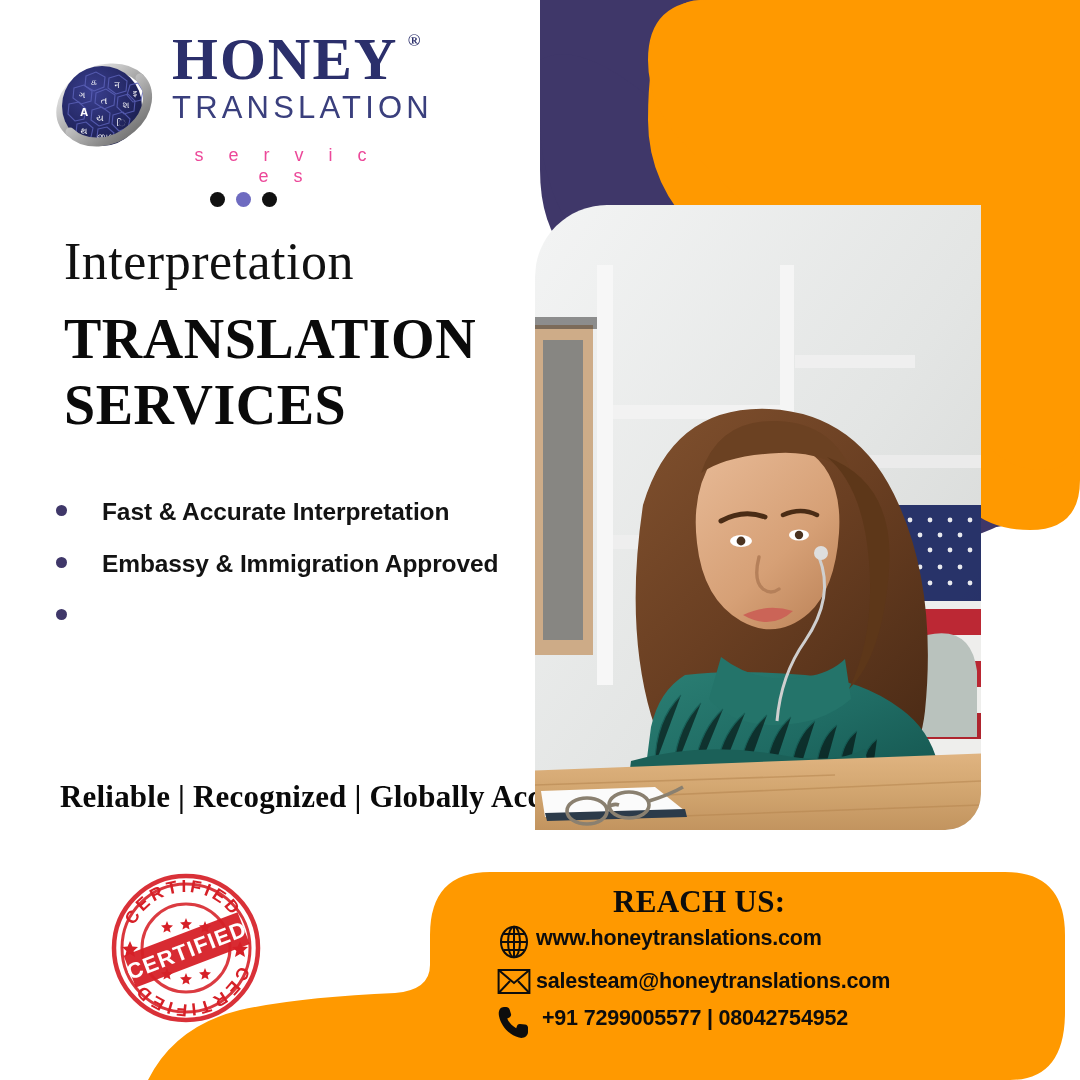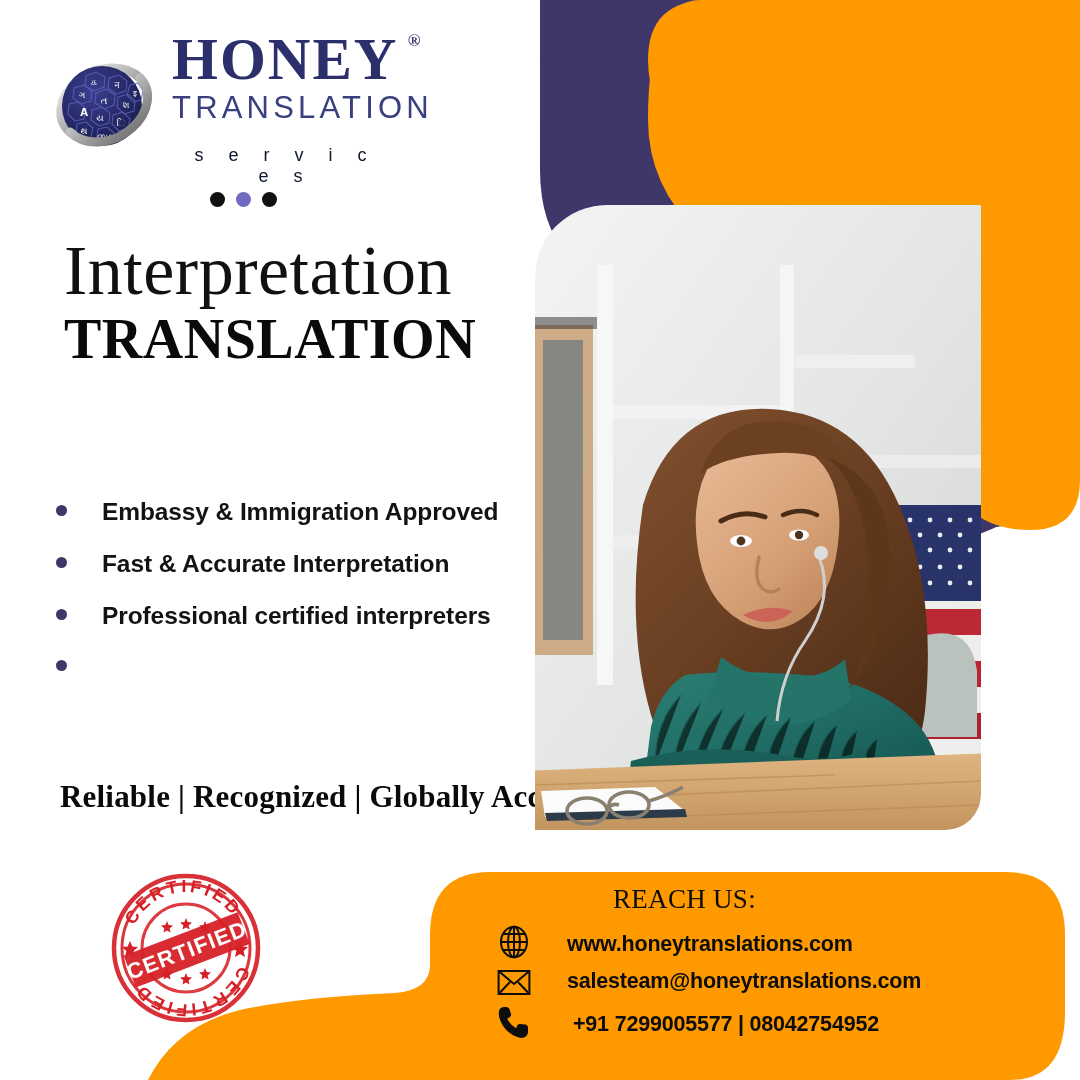--- a/index.html
+++ b/index.html
@@ -25,33 +25,33 @@
     color:#2b2f6b; font-weight:700; position:relative; display:inline-block;
   }
   .logo-reg { position:absolute; right:-22px; top:2px; font-size:17px; letter-spacing:0; }
   .logo-translation {
     font-family:"Liberation Sans", sans-serif;
     font-size:31px; letter-spacing:4.2px; color:#3a3f7d; font-weight:400;
     margin-top:3px; text-align:center; width:215px;
   }
   .logo-services {
     font-family:"Liberation Sans", sans-serif;
-    font-size:18px; letter-spacing:10px; color:#0f172a; font-weight:400;
+    font-size:18px; letter-spacing:10px; color:#ec4899; font-weight:400;
     margin-top:19px; text-align:center; width:215px; padding-left:6px;
   }
 
   
   .dots { position:absolute; left:210px; top:192px; display:flex; gap:11px; }
   .dot { width:15px; height:15px; border-radius:50%; }
 
   
   .kicker {
     position:absolute; left:64px; top:236px;
     font-family:"Liberation Serif", serif;
-    font-size:70px; font-weight:400; color:#111; letter-spacing:0.5px;
+    font-size:52px; font-weight:400; color:#111; letter-spacing:0.5px;
     line-height:1;
   }
   .h-main {
     position:absolute; left:64px; top:306px; width:470px;
     font-family:"Liberation Serif", serif;
     font-weight:700; font-size:56px; line-height:1.18; color:#0a0a0a;
     letter-spacing:0.5px;
   }
 
   
@@ -79,24 +79,24 @@
     border-radius:72px 0 36px 0;
     overflow:hidden;
   }
   .photo svg { display:block; }
 
   
   .stamp { position:absolute; left:107px; top:869px; width:158px; height:158px; }
   .reach-title {
     position:absolute; left:613px; top:884px;
     font-family:"Liberation Serif", serif;
-    font-weight:400; font-size:27px; color:#0d0d0d; letter-spacing:0.3px;
+    font-weight:700; font-size:31px; color:#0d0d0d; letter-spacing:0.3px;
   }
   .contact-rows { position:absolute; left:492px; top:925px; width:560px; }
-  .c-row { display:flex; align-items:flex-end; margin-bottom:9px;gap:31px; }
+  .c-row { display:flex; align-items:flex-start; margin-bottom:9px; }
   .c-icon { width:44px; flex:0 0 auto; display:flex; align-items:center; justify-content:center; }
   .c-text { font-size:21.5px; font-weight:700; color:#0d0d0d; line-height:1.28; letter-spacing:-0.2px; }
   .c-text span { display:block; }
 </style>
 </head>
 <body>
 
 <div id="poster">
 
   <svg class="bg-svg" viewBox="0 0 1080 1080">
@@ -207,34 +207,31 @@
 
   <div class="dots">
     <div class="dot" style="background:#111111"></div>
     <div class="dot" style="background:#6E6BC0"></div>
     <div class="dot" style="background:#111111"></div>
   </div>
 
   <div class="kicker">Interpretation</div>
   <div class="h-main">
     <div>TRANSLATION</div>
+    <div>SERVICES</div>
   </div>
 
   <div class="bullets">
     <div class="bullet-row">
       <div class="bullet-dot"></div>
-      <div class="bullet-text">Embassy &amp; Immigration Approved</div>
+      <div class="bullet-text">Fast &amp; Accurate Interpretation</div>
     </div>
     <div class="bullet-row">
       <div class="bullet-dot"></div>
-      <div class="bullet-text">Fast &amp; Accurate Interpretation</div>
-    </div>
-    <div class="bullet-row">
-      <div class="bullet-dot"></div>
-      <div class="bullet-text">Professional certified interpreters</div>
+      <div class="bullet-text">Embassy &amp; Immigration Approved</div>
     </div>
     <div class="bullet-row">
       <div class="bullet-dot"></div>
     </div>
   </div>
 
   <div class="tagline">Reliable  |  Recognized  |  Globally Accepted</div>
 
   <div class="photo">
     <svg width="446" height="625" viewBox="0 0 446 625">

